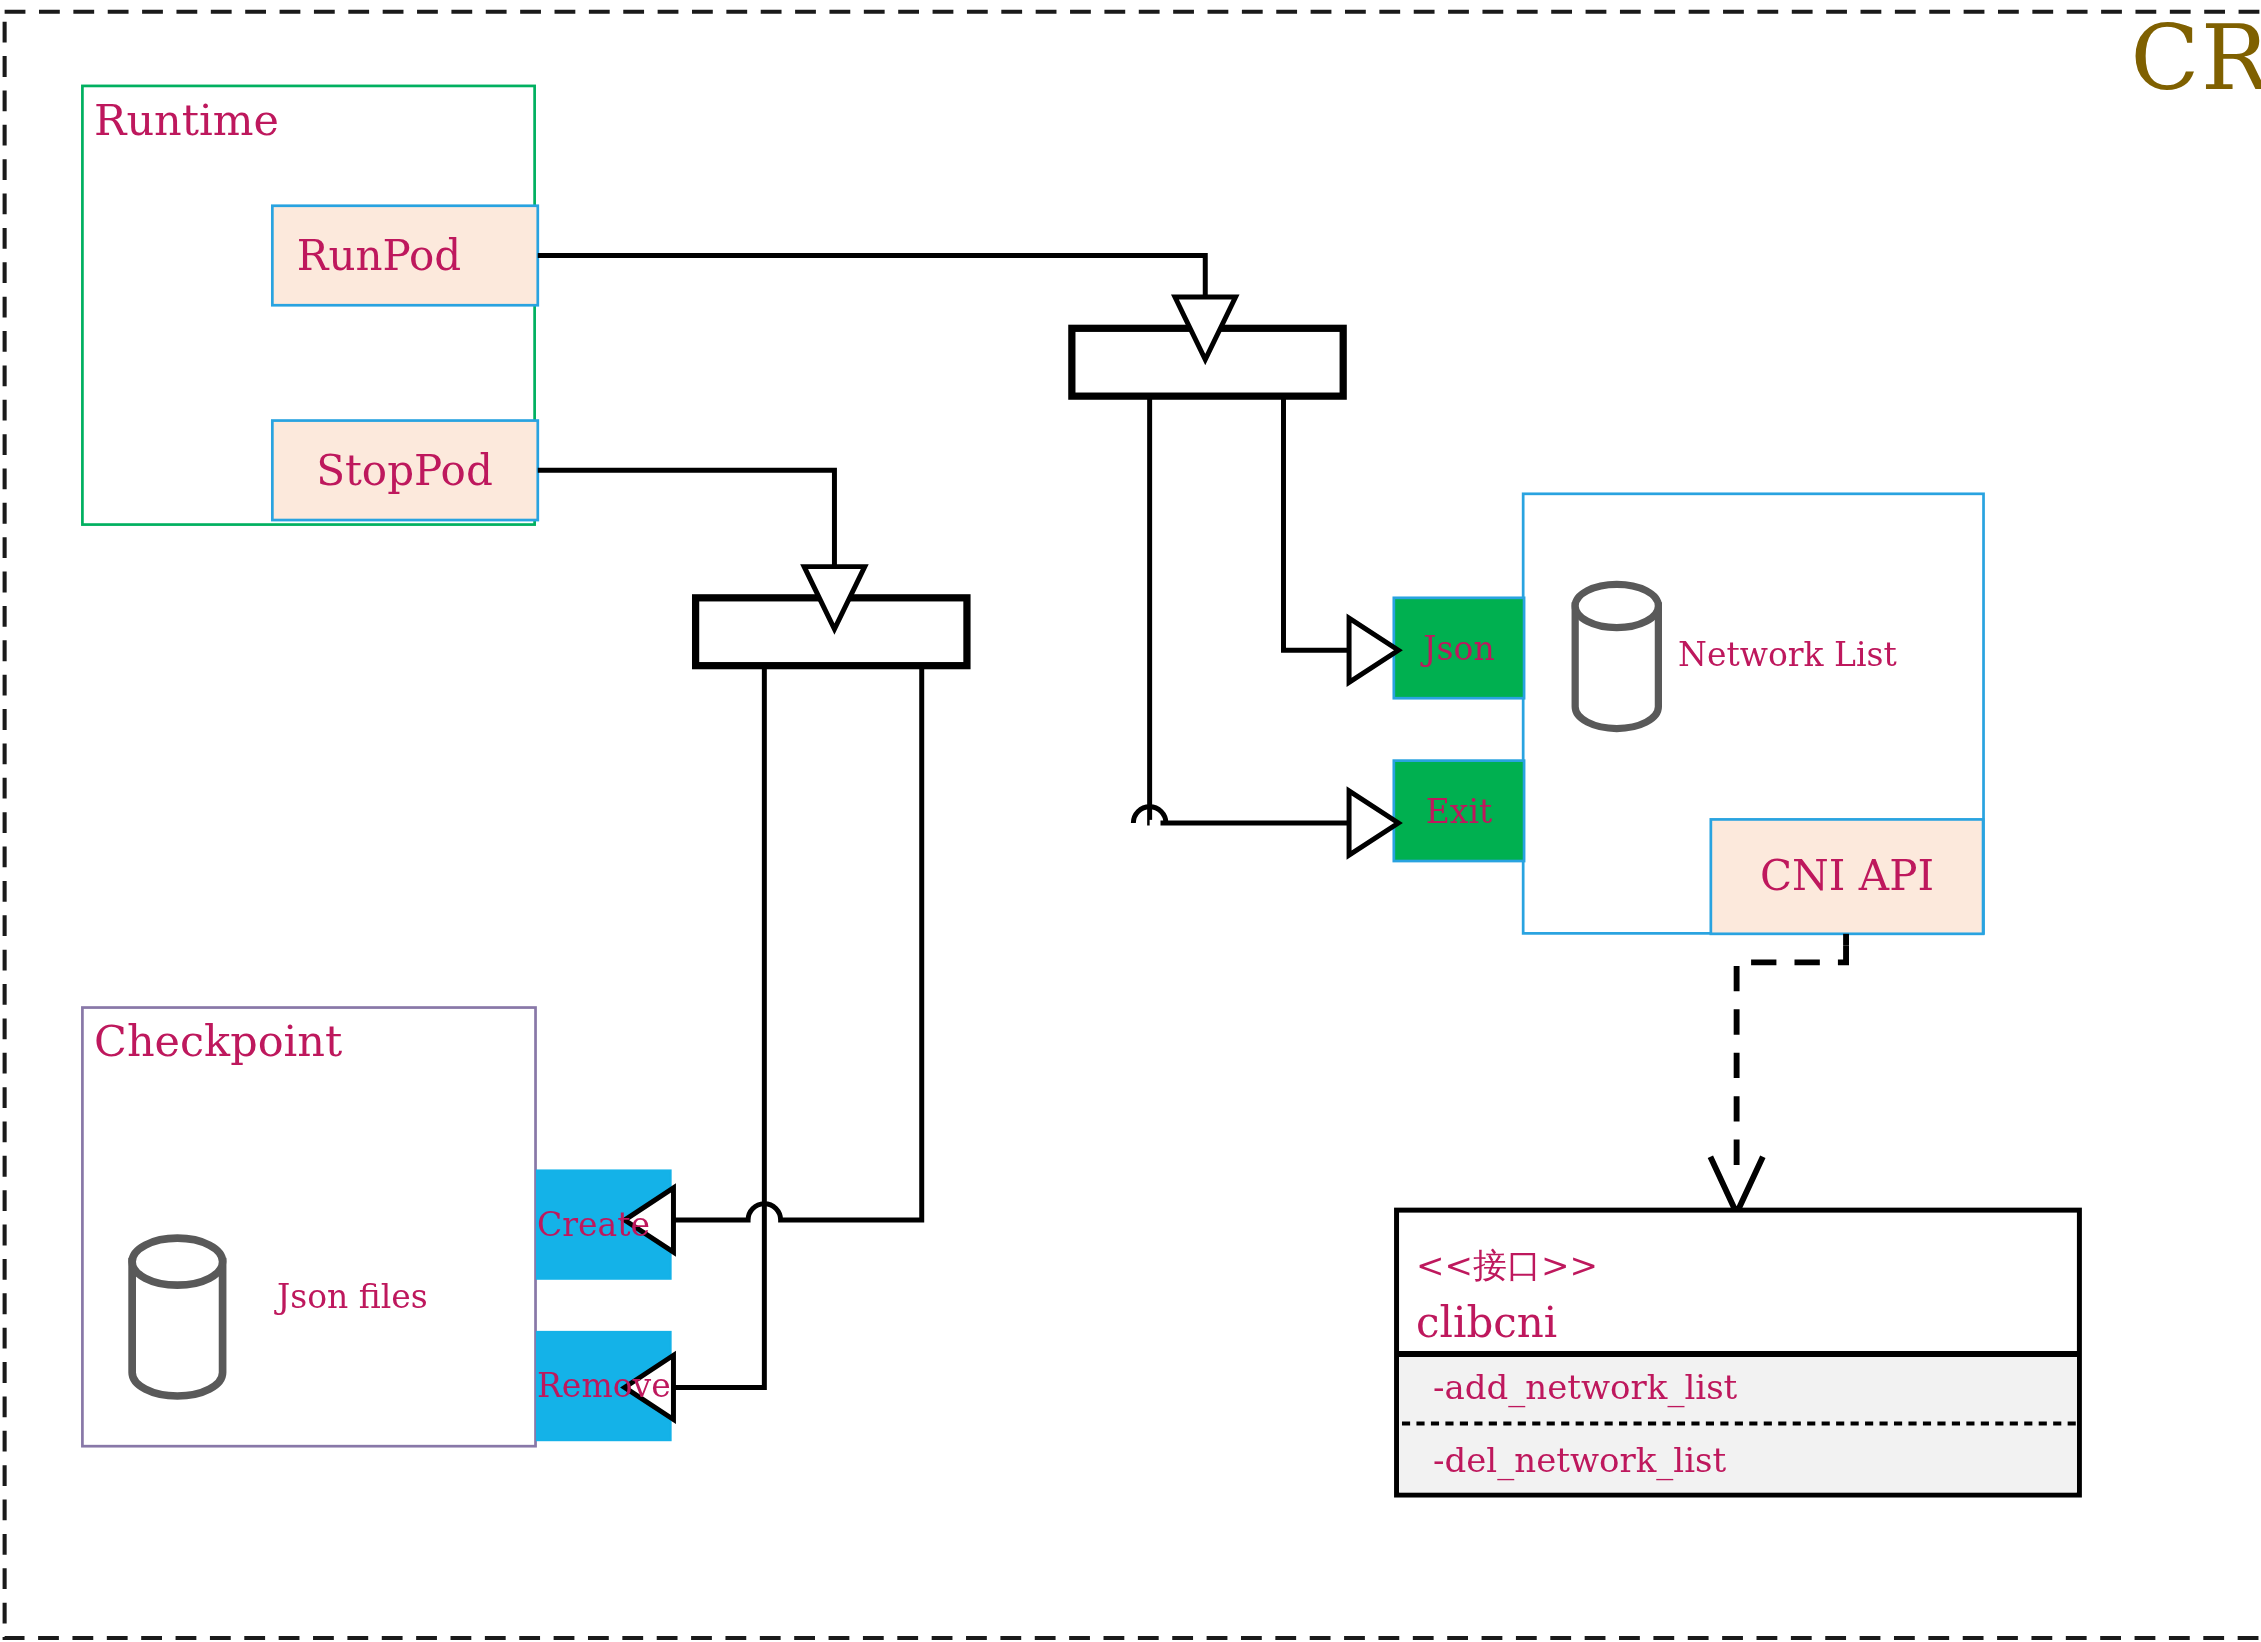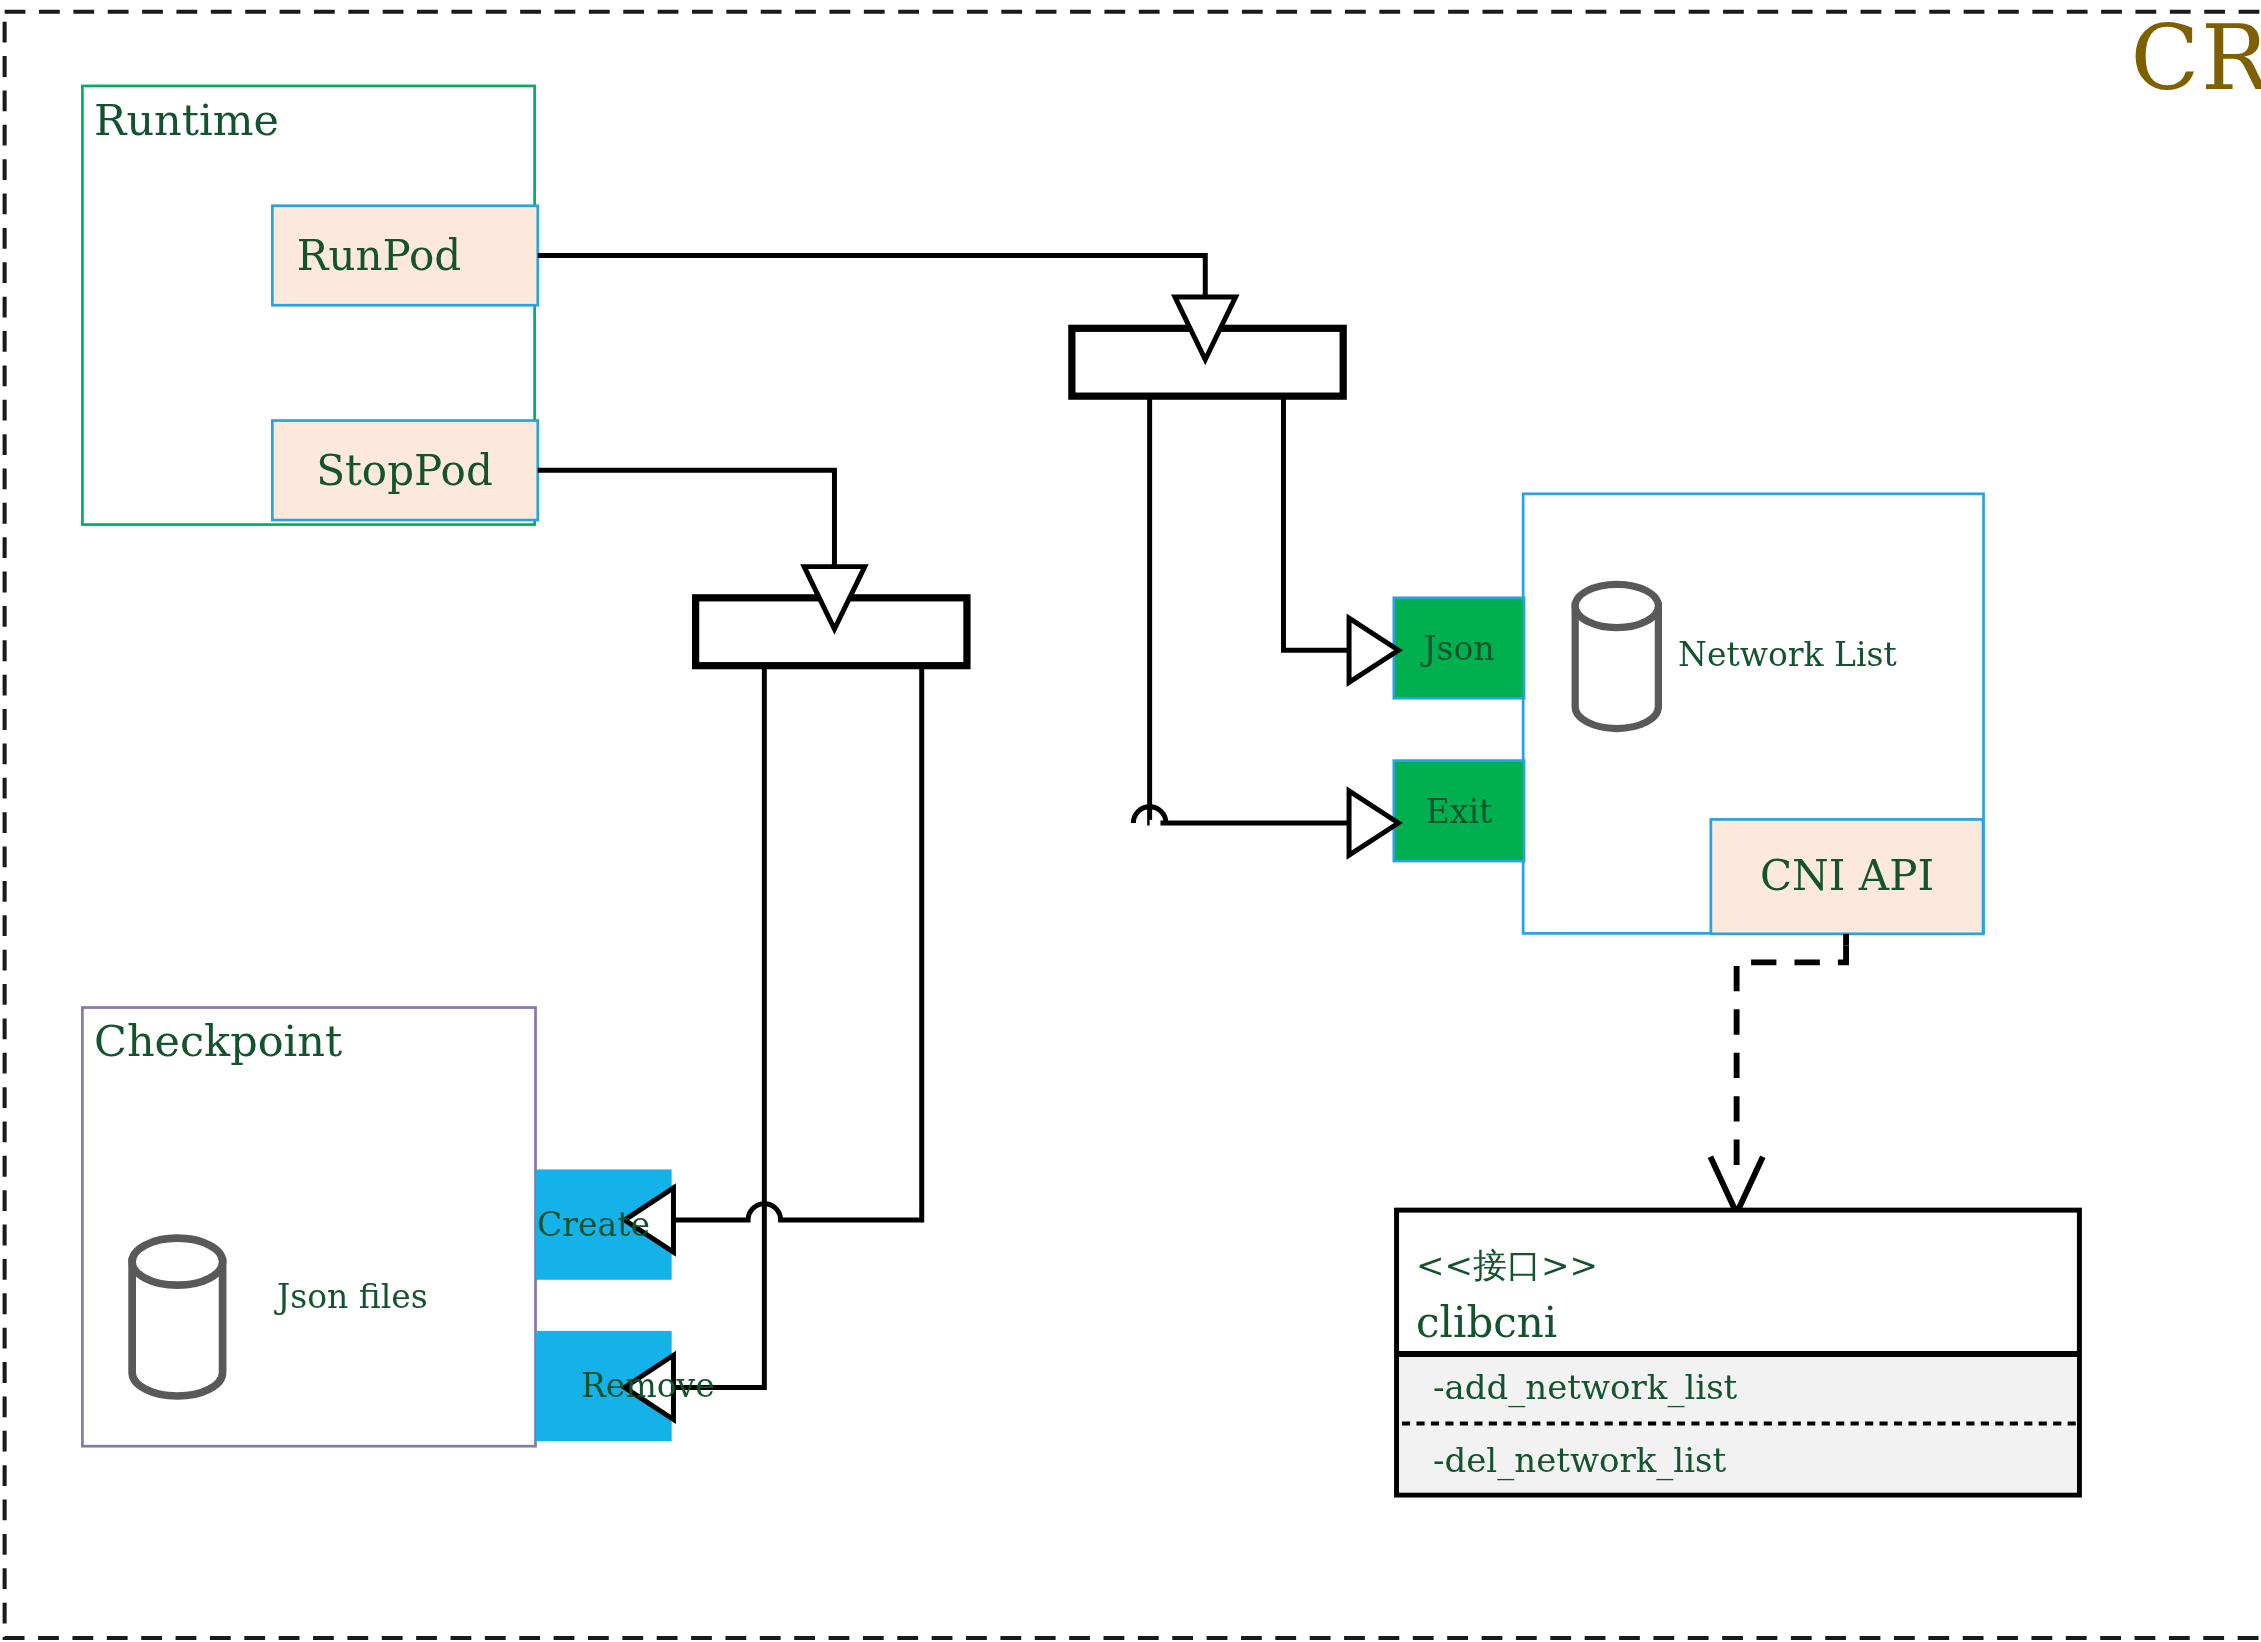--- a/index.html
+++ b/index.html
@@ -6,21 +6,21 @@
   html,body{margin:0;padding:0;background:#ffffff;}
   body{
     font-family:"DejaVu Serif", serif;
     width:2335px;height:1642px;
     position:relative;overflow:hidden;
   }
   #stage{position:absolute;left:0;top:0;width:2335px;height:1642px;}
   #stage svg{position:absolute;left:0;top:0;width:2335px;height:1642px;overflow:visible;}
 
   
-  .lbl{position:absolute;white-space:pre;color:#14532d;line-height:1;}
+  .lbl{position:absolute;white-space:pre;color:#be185d;line-height:1;}
   .serif{font-family:"DejaVu Serif","Liberation Serif",serif;}
 
   .title-cri{
     font-family:"DejaVu Serif","Liberation Serif",serif;
     color:#7f6000;font-size:90px;letter-spacing:1.8px;
   }
   .pkg-title{font-size:43px;}
   .node-txt{font-size:42px;}
   .small-txt{font-size:33px;}
   .iface-stereo{font-size:34px;}
@@ -130,21 +130,21 @@
   <div class="lbl serif node-txt center" style="left:272px;top:450px;width:265px;">StopPod</div>
 
   <div class="lbl serif small-txt center" style="left:1394px;top:632px;width:130px;">Json</div>
 
   <div class="lbl serif small-txt center" style="left:1394px;top:795px;width:130px;">Exit</div>
 
   <div class="lbl serif node-txt center" style="left:1711px;top:855px;width:272px;">CNI API</div>
 
   <div class="lbl serif small-txt center" style="left:537px;top:1208px;width:112px;">Create</div>
 
-  <div class="lbl serif small-txt center" style="left:537px;top:1369px;width:122px;padding-left:44px;">Remove</div>
+  <div class="lbl serif small-txt center" style="left:537px;top:1369px;width:122px;">Remove</div>
 
   <div class="lbl serif iface-stereo" style="left:1416px;top:1248px;">&lt;&lt;接口&gt;&gt;</div>
 
   <div class="lbl serif iface-name" style="left:1416px;top:1302px;">clibcni</div>
 
   <div class="lbl serif iface-method" style="left:1433px;top:1370px;">-add_network_list</div>
 
   <div class="lbl serif iface-method" style="left:1433px;top:1428px;margin-top:15px;">-del_network_list</div>
 
 </div>

